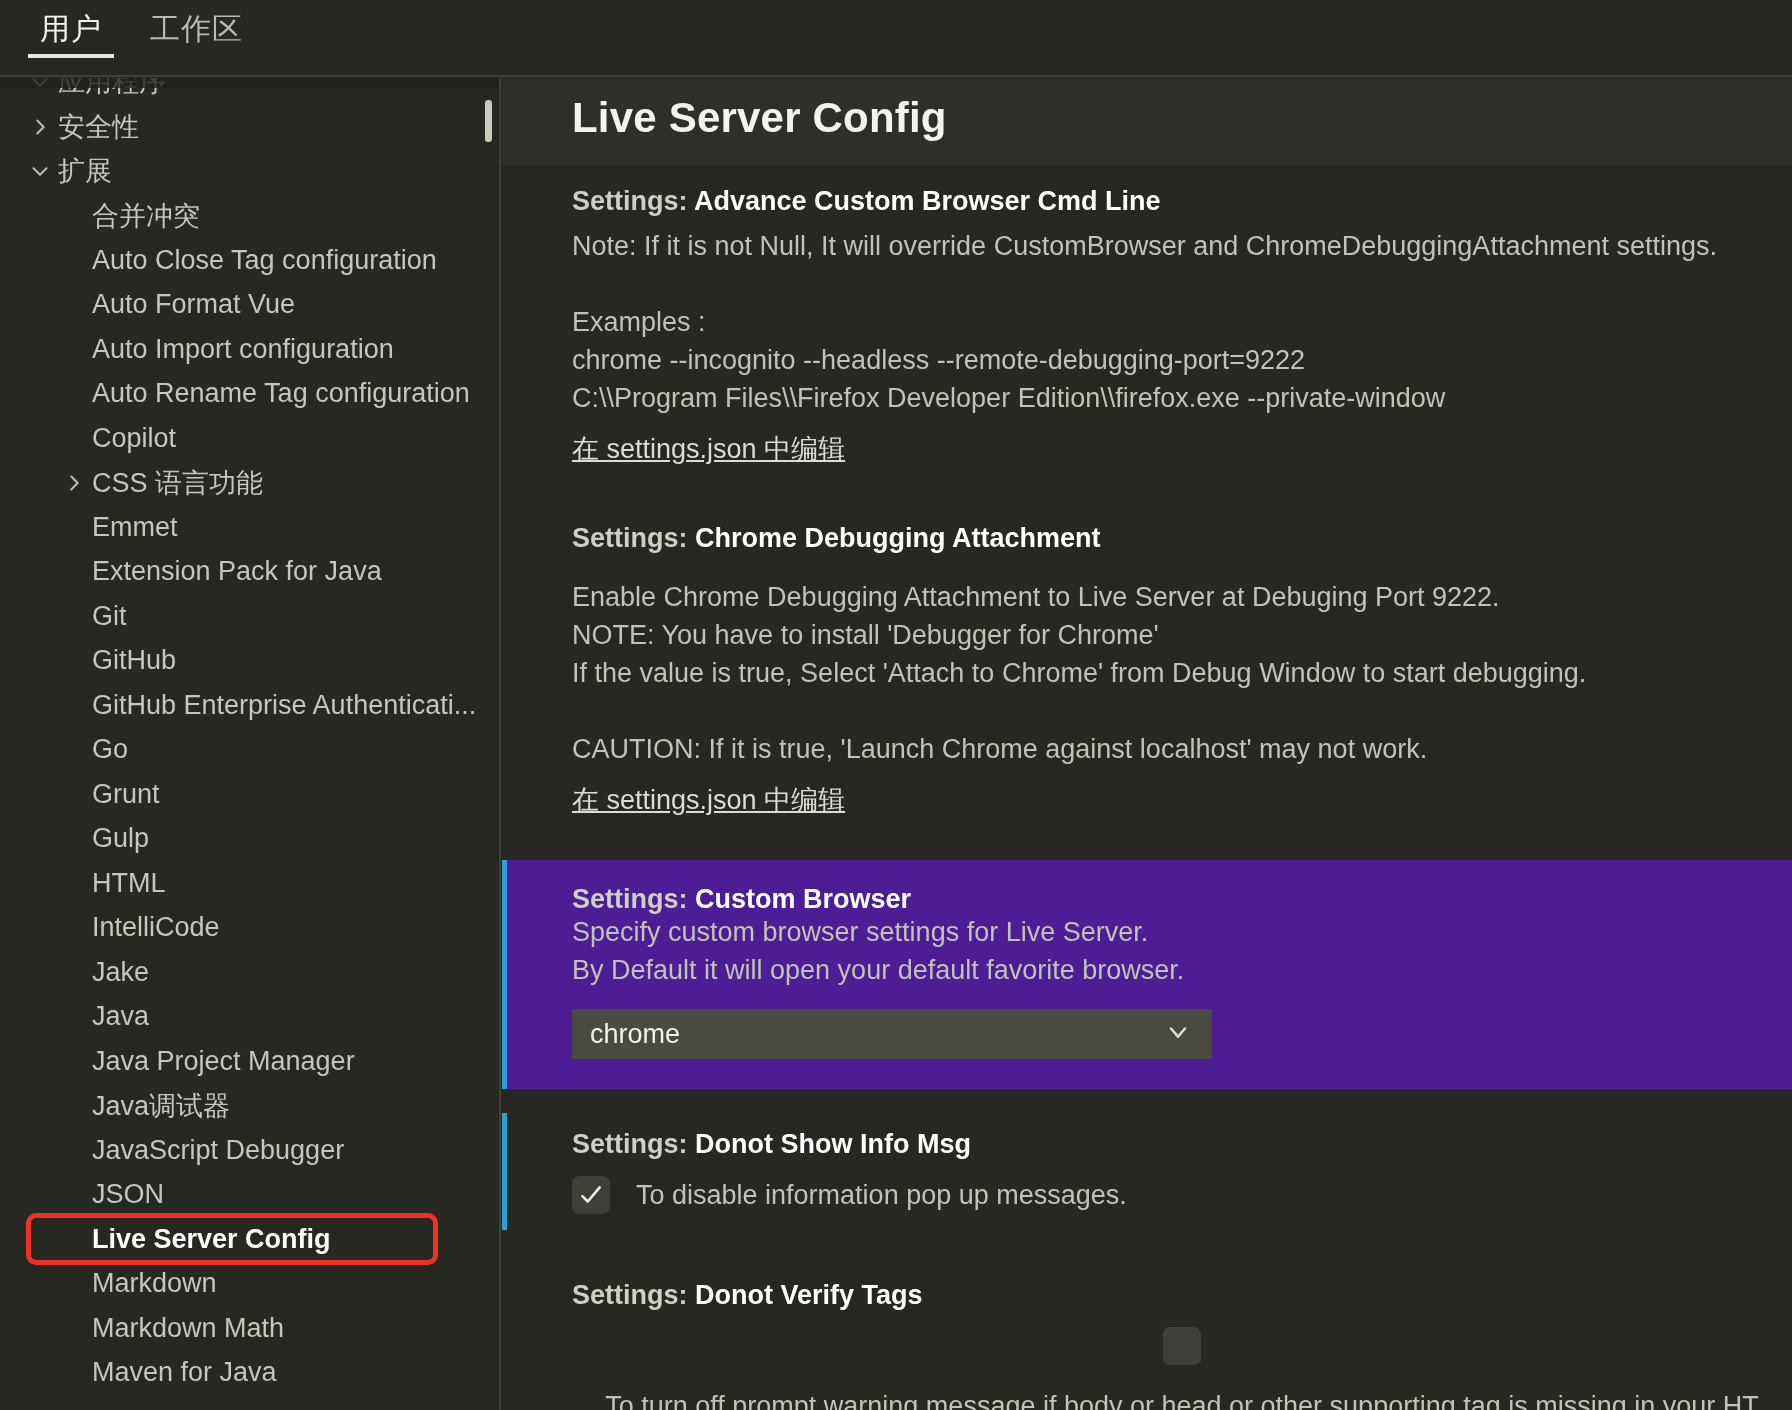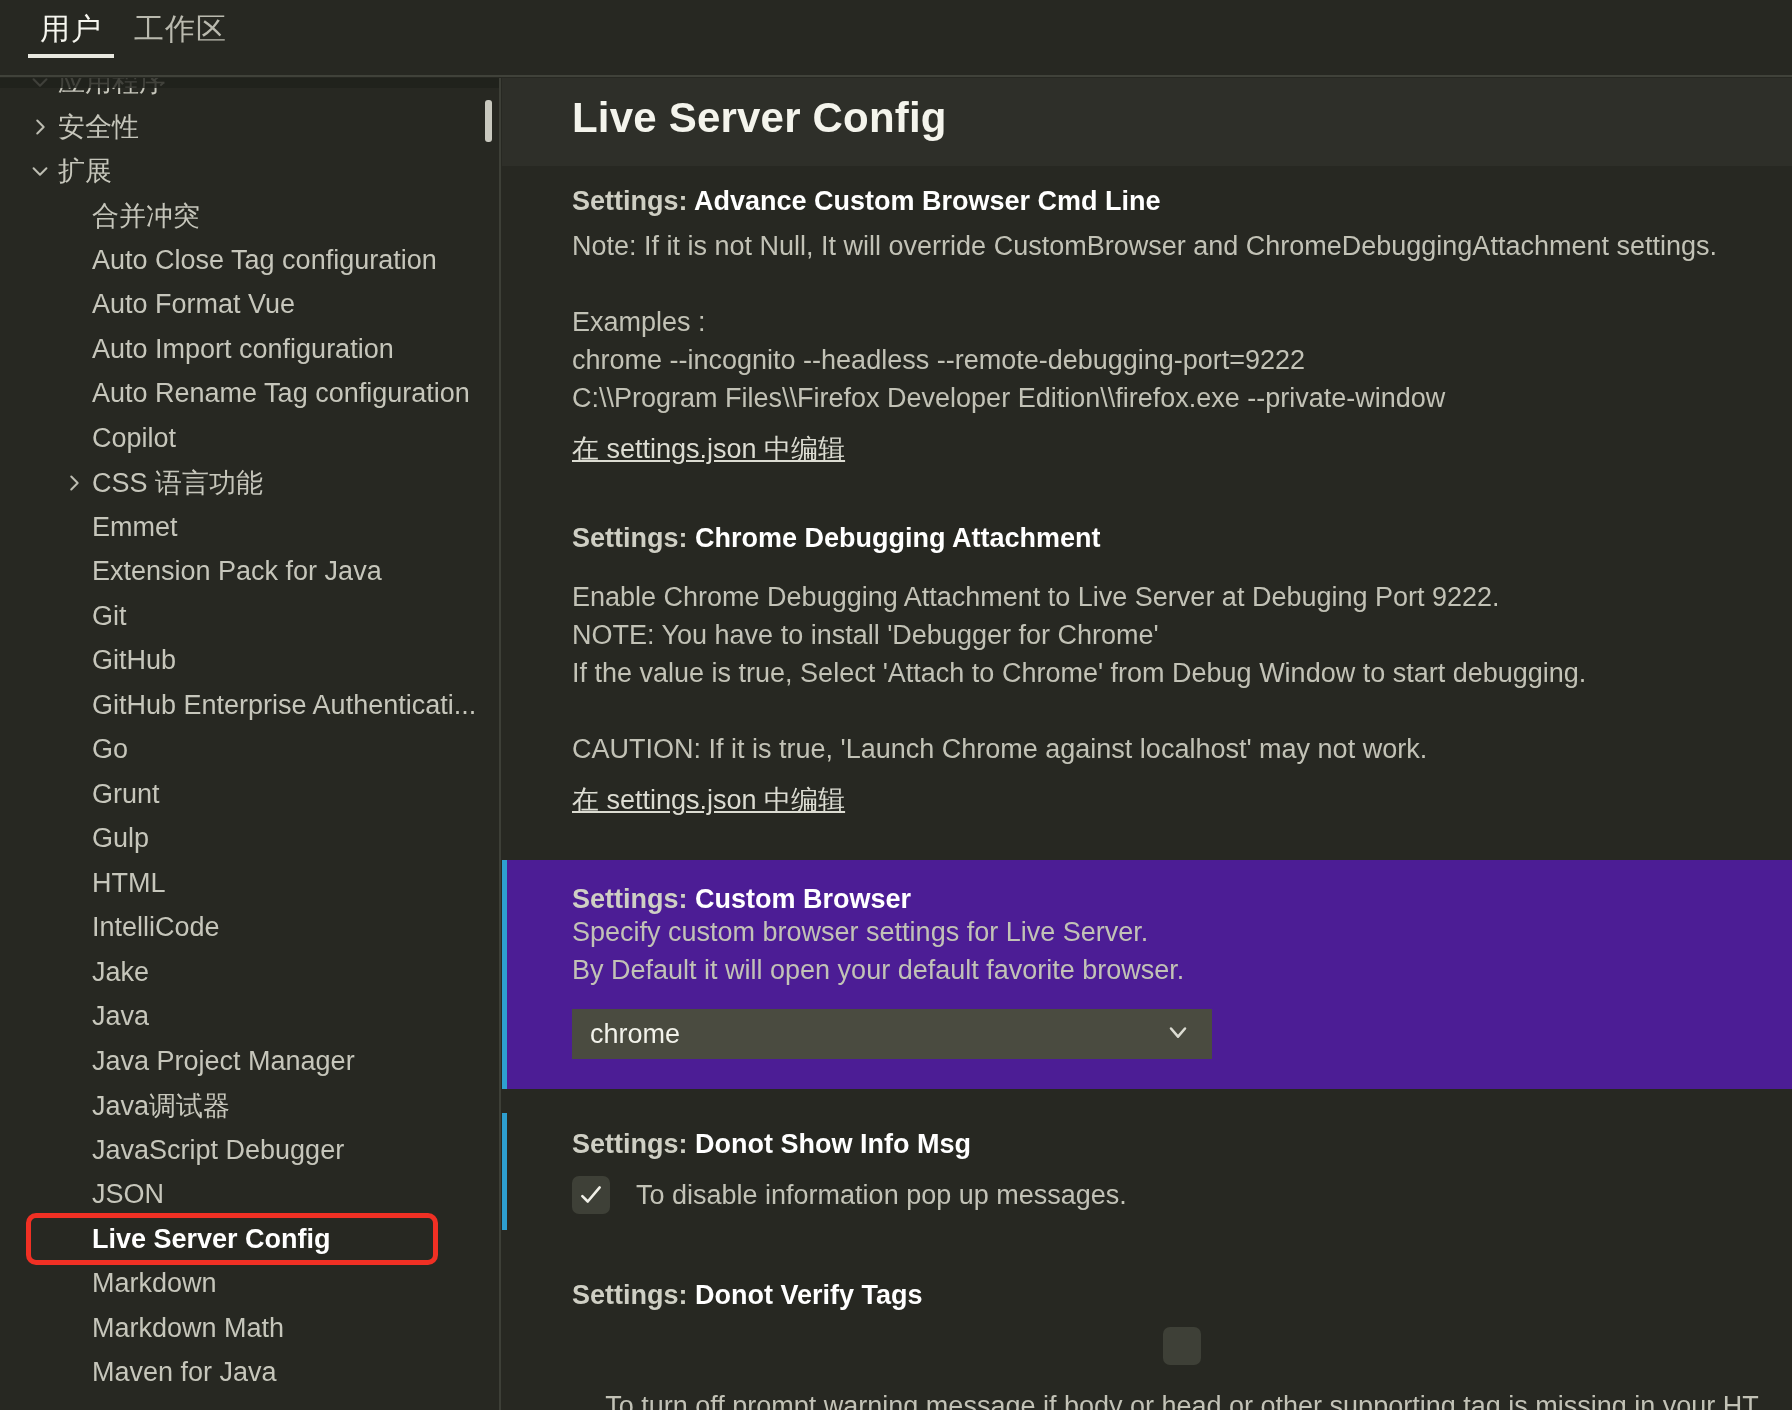--- a/index.html
+++ b/index.html
@@ -10,21 +10,21 @@
     overflow:hidden;
   }
 
   
   .tabstrip{
     position:absolute; left:0; top:0; width:1792px; height:78px;
     background:#272822;
   }
   .tabs{
     position:absolute; left:28px; top:8px;
-    display:flex; align-items:flex-start; gap:8px;
+    display:flex; align-items:flex-start; gap:24px;
   }
   .tab{
     position:relative;
     padding:6px 12px 14px 12px;
     font-size:30px; line-height:1;
     color:#b9b9ae; letter-spacing:1px;
     cursor:pointer;
   }
   .tab.active{ color:#f6f6ef; }
   .tab.active::after{

